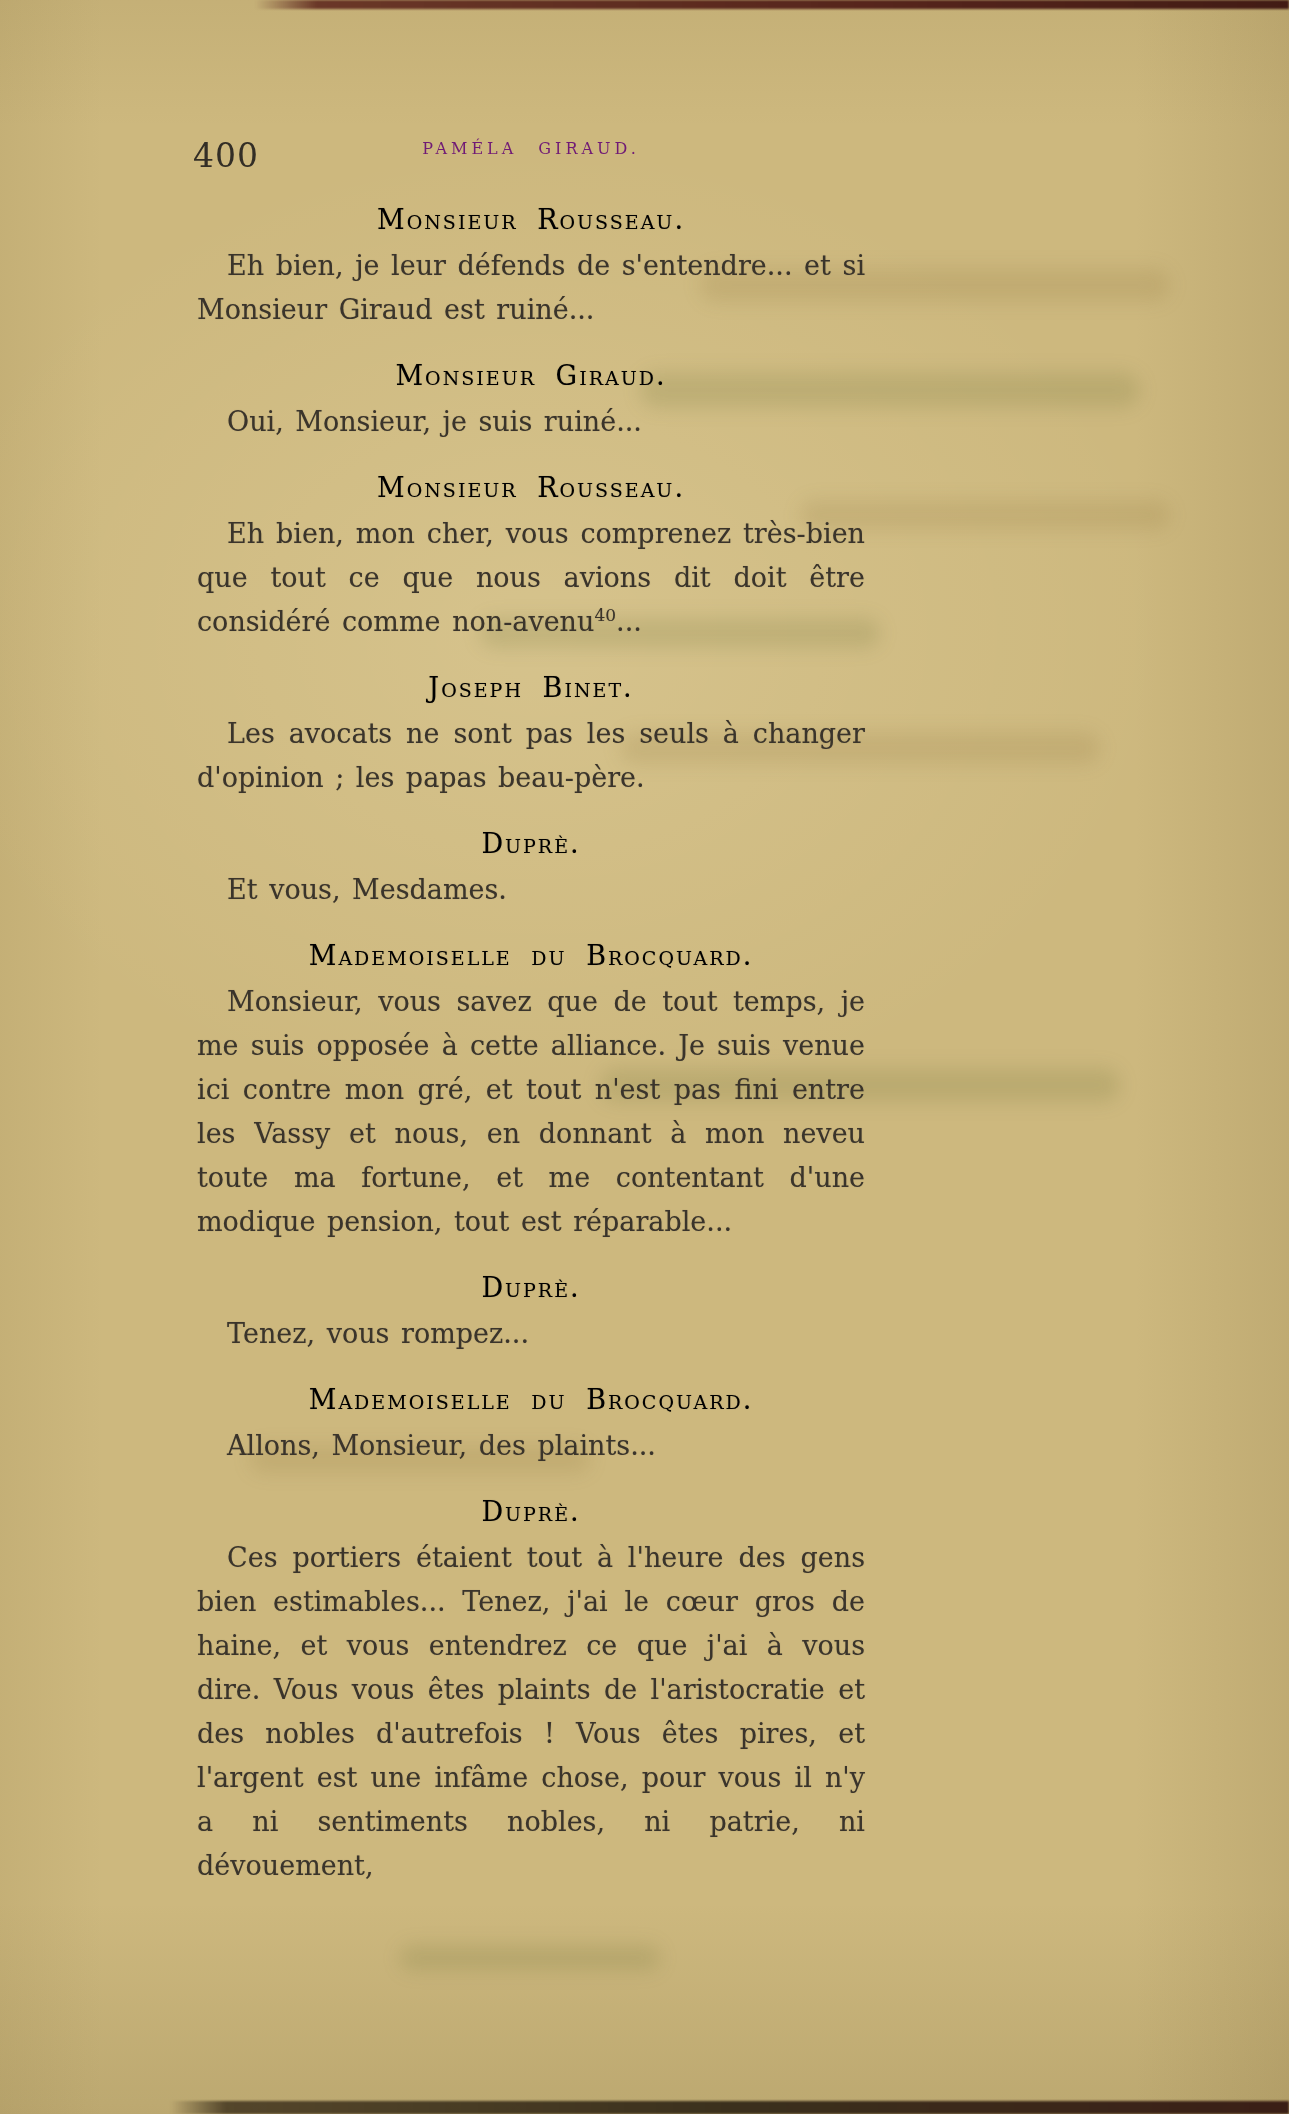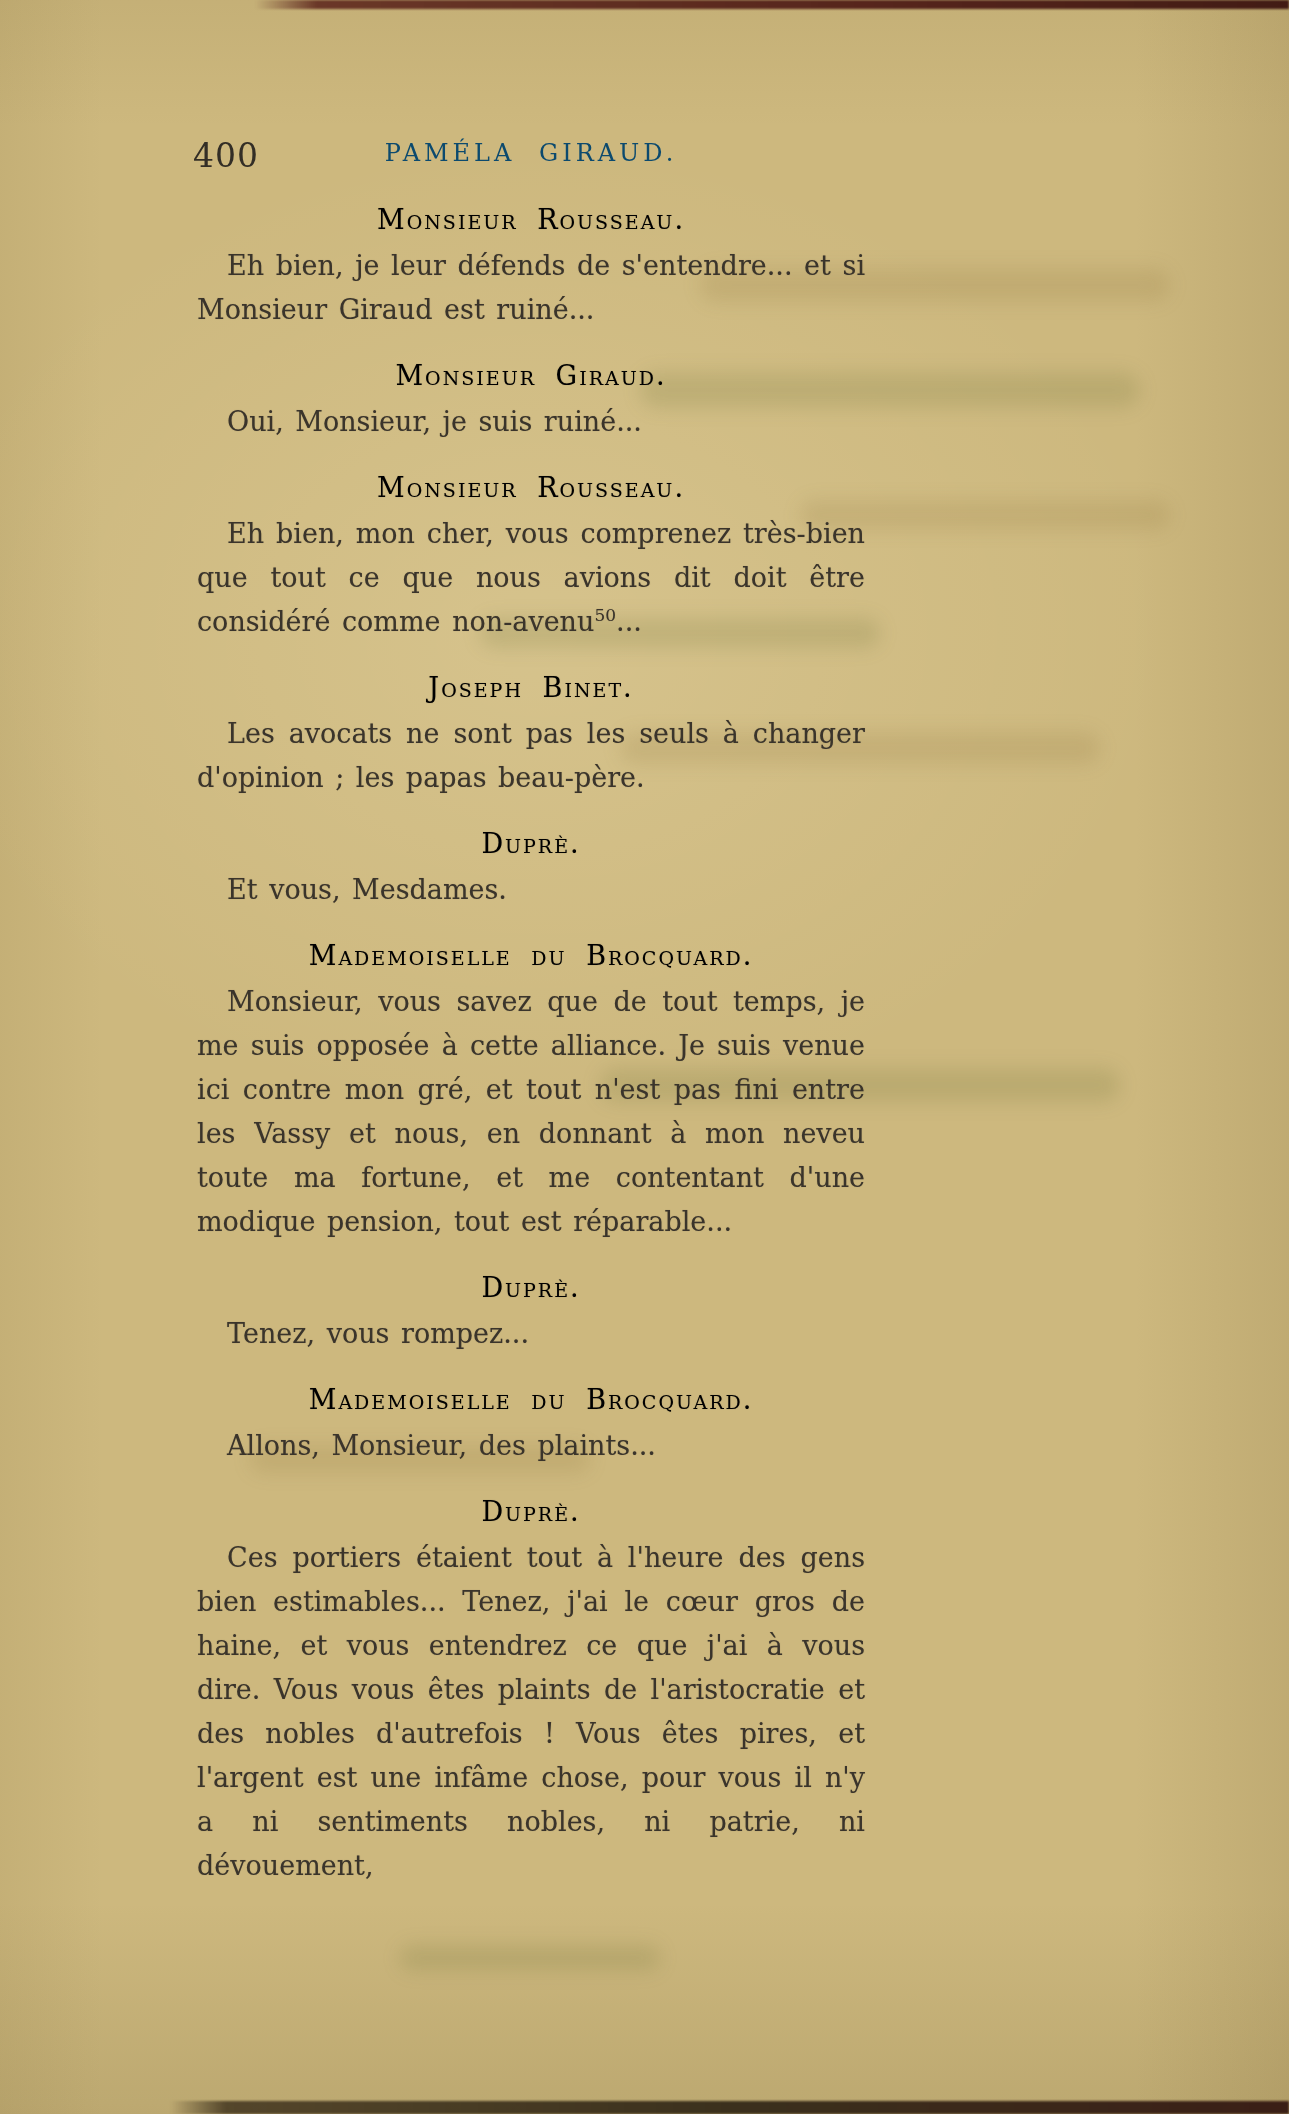--- a/index.html
+++ b/index.html
@@ -70,24 +70,24 @@
     font-size: 33px;
     letter-spacing: 1px;
     color: #332e26;
   }
   .running-title {
     position: absolute;
     left: 0;
     right: 0;
     top: 3px;
     text-align: center;
-    font-size: 24px;
+    font-size: 16px;
     letter-spacing: 4px;
     word-spacing: 12px;
-    color: #0c4a6e;
+    color: #701a75;
   }
   .content {
     margin-top: 14px;
   }
   .speaker {
     text-align: center;
     font-variant: small-caps;
     font-size: 27px;
     letter-spacing: 2px;
     word-spacing: 9px;
@@ -139,21 +139,21 @@
 
   <div class="content">
 
     <div class="speaker">Monsieur Rousseau.</div>
     <p class="dialogue">Eh bien, je leur défends de s'entendre... et si Monsieur Giraud est ruiné...</p>
 
     <div class="speaker">Monsieur Giraud.</div>
     <p class="dialogue">Oui, Monsieur, je suis ruiné...</p>
 
     <div class="speaker">Monsieur Rousseau.</div>
-    <p class="dialogue"><span>Eh bien, mon cher, vous comprenez très-bien que tout ce que nous avions dit doit être considéré comme non-avenu</span><sup>50</sup><span>...</span></p>
+    <p class="dialogue"><span>Eh bien, mon cher, vous comprenez très-bien que tout ce que nous avions dit doit être considéré comme non-avenu</span><sup>40</sup><span>...</span></p>
 
     <div class="speaker">Joseph Binet.</div>
     <p class="dialogue">Les avocats ne sont pas les seuls à changer d'opinion ; les papas beau-père.</p>
 
     <div class="speaker">Duprè.</div>
     <p class="dialogue">Et vous, Mesdames.</p>
 
     <div class="speaker">Mademoiselle du Brocquard.</div>
     <p class="dialogue">Monsieur, vous savez que de tout temps, je me suis opposée à cette alliance. Je suis venue ici contre mon gré, et tout n'est pas fini entre les Vassy et nous, en donnant à mon neveu toute ma fortune, et me contentant d'une modique pension, tout est réparable...</p>
 

